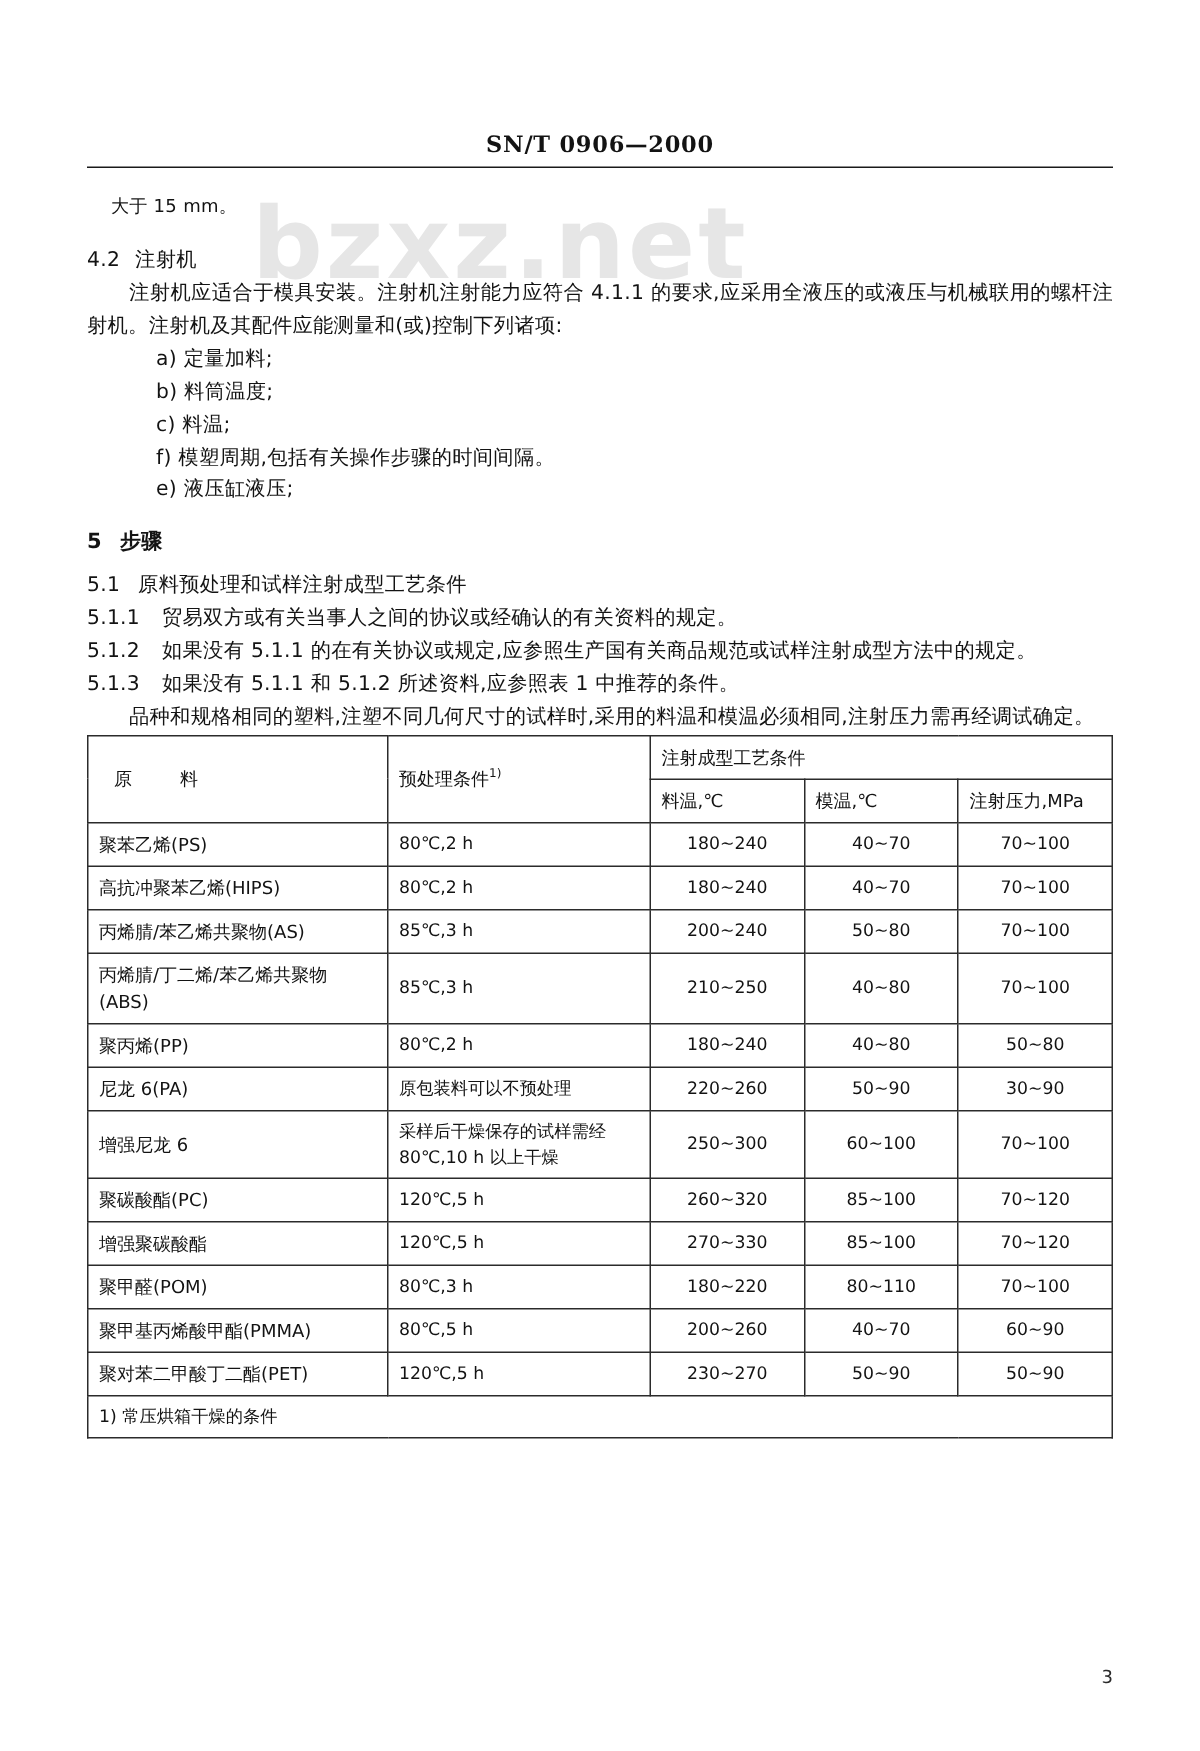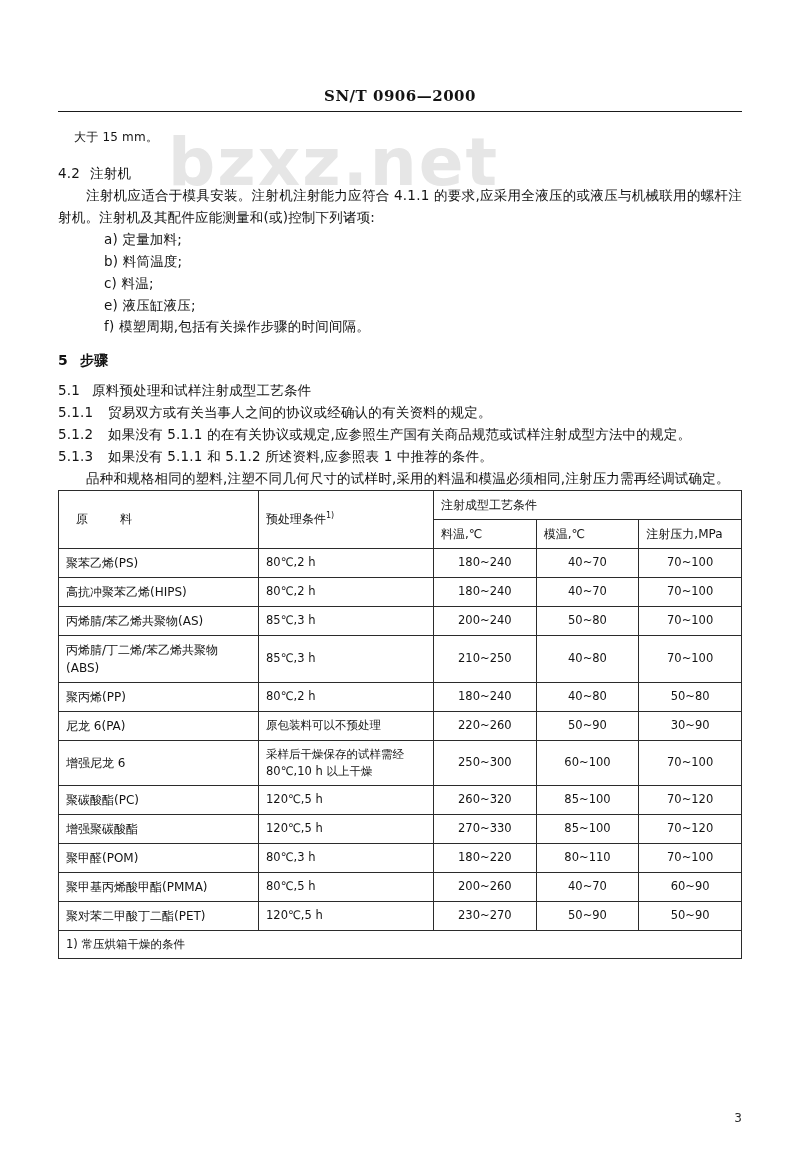--- a/index.html
+++ b/index.html
@@ -161,22 +161,22 @@
 
     <p class="num-head">
       <span class="num">4.2</span><span>注射机</span>
     </p>
 
     <p class="para indent1">注射机应适合于模具安装。注射机注射能力应符合 4.1.1 的要求,应采用全液压的或液压与机械联用的螺杆注射机。注射机及其配件应能测量和(或)控制下列诸项:</p>
 
     <p class="alpha-item">a) 定量加料;</p>
     <p class="alpha-item">b) 料筒温度;</p>
     <p class="alpha-item">c) 料温;</p>
+    <p class="alpha-item">f) 模塑周期,包括有关操作步骤的时间间隔。</p>
     <p class="alpha-item">e) 液压缸液压;</p>
-    <p class="alpha-item">f) 模塑周期,包括有关操作步骤的时间间隔。</p>
 
     <p class="sec-title">
       <span class="num">5</span><span>步骤</span>
     </p>
 
     <p class="sub-title">
       <span class="num">5.1</span><span>原料预处理和试样注射成型工艺条件</span>
     </p>
 
 

